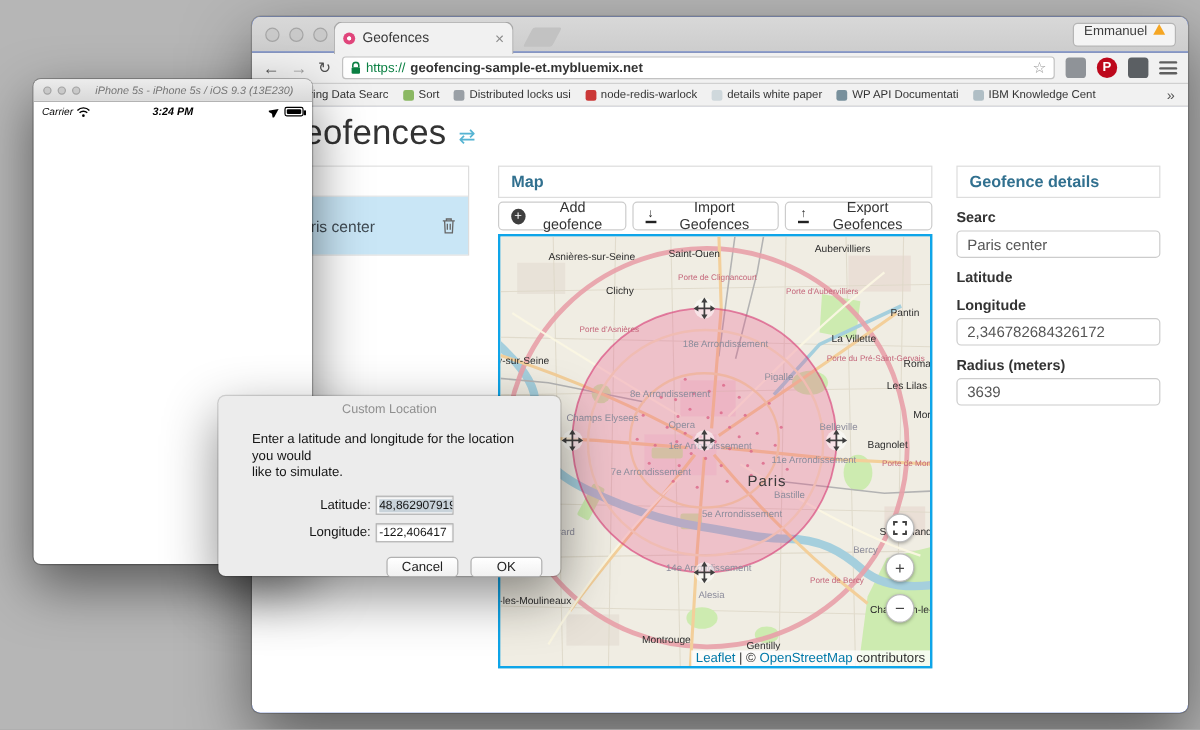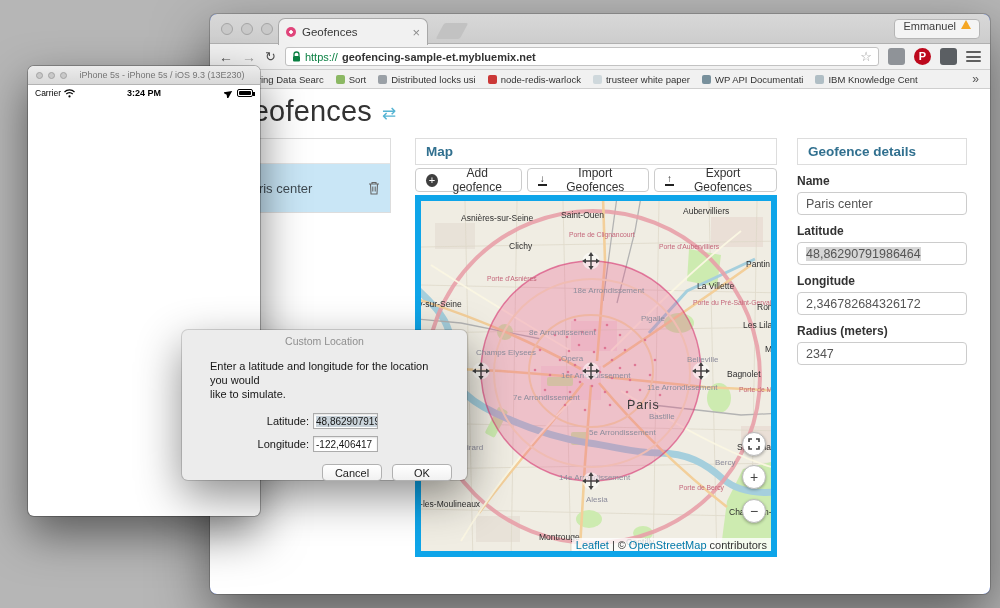--- a/index.html
+++ b/index.html
@@ -65,43 +65,43 @@
   .phead { height:27px; border:1px solid #ddd; background:#fff; display:flex; align-items:center; padding:0 10px; }
   .ph-label { font-size:13.5px; font-weight:bold; color:#31708f; }
   .btnrow { display:flex; gap:5px; margin-top:3px; }
   .mbtn { height:24px; display:flex; align-items:center; gap:6px; padding:0 10px; background:#fff;
           border:1px solid #ccc; border-radius:4px; font-size:12px; color:#333; font-family:inherit; }
   .plus-ico { width:13px; height:13px; border-radius:50%; background:#3f3f3f; color:#fff;
               font-size:11px; line-height:13px; text-align:center; }
   .tray { display:inline-flex; flex-direction:column; align-items:center; font-size:10px;
           line-height:9px; color:#222; }
   .tray::after { content:""; width:9px; height:2px; background:#222; margin-top:1px; }
-  .map { position:relative; width:362px; height:362px; margin-top:3px; border:6px solid #0ea5e9;
+  .map { position:relative; width:362px; height:362px; margin-top:3px; border:2px solid #0ea5e9;
          overflow:hidden; background:#f0ede3; }
   .map-btn { position:absolute; width:24px; height:24px; border-radius:50%; background:#fff;
              border:1px solid #bbb; box-shadow:0 1px 3px rgba(0,0,0,.3); display:flex;
              align-items:center; justify-content:center; font-size:14px; color:#444; }
   .attrib { position:absolute; right:0; bottom:0; height:13px; background:rgba(255,255,255,.78);
             display:flex; align-items:center; gap:3px; padding:0 4px; font-size:11px; color:#333; }
   .attrib .lnk { color:#0078a8; }
   .flabel { font-size:12px; font-weight:bold; color:#333; margin-top:9px; }
   .field { height:23px; border:1px solid #ccc; border-radius:4px; background:#fff; display:flex;
            align-items:center; padding:0 8px; font-size:12.5px; color:#555; margin-top:4px;
            overflow:hidden; white-space:nowrap; }
   .hl { background:#d6d6d6; }
 
   
   .t-town { font-size:8.5px; fill:#2e2e2e; }
   .t-dist { font-size:8px; fill:#8d8d9c; }
   .t-pink { font-size:6.8px; fill:#c4667a; }
   .t-city { font-size:12.5px; fill:#3a3a3a; letter-spacing:.8px; }
 
   
-  .simwin { position:absolute; left:28px; top:66px; width:232px; height:450px; background:#fff;
-            border-radius:6px; box-shadow:0 18px 45px rgba(0,0,0,.5), 0 0 0 1px rgba(0,0,0,.25); }
+  .simwin { position:absolute; left:28px; top:66px; width:232px; height:404px; background:#fff;
+            border-radius:6px; box-shadow:0 18px 45px rgba(0,0,0,.5), 0 0 0 1px rgba(0,0,0,.25);font-style:italic; }
   .simbar { height:19px; background:linear-gradient(#ececec,#d9d9d9); border-bottom:1px solid #b3b3b3;
             border-radius:6px 6px 0 0; position:relative; text-align:center; font-size:9px;
             color:#757575; line-height:18px; padding:0 6px 0 42px; overflow:hidden; white-space:nowrap; }
   .simdots { position:absolute; left:8px; top:6px; display:flex; gap:5px; }
   .simdot { width:7px; height:7px; border-radius:50%; background:#c9c9c9; border:1px solid #a3a3a3; }
   .simstatus { height:16px; display:flex; align-items:center; padding:0 7px; font-size:8.5px; color:#000; }
   .sb-left { display:flex; align-items:center; gap:3px; width:70px; }
   .sb-time { flex:1; text-align:center; font-weight:bold; font-size:9px; }
   .sb-right { display:flex; align-items:center; gap:4px; width:70px; justify-content:flex-end; }
   .batt { position:relative; width:16px; height:8px; border:1px solid #000; border-radius:2px; }
@@ -185,21 +185,21 @@
       <span class="bm">
           <i class="bm-ico" style="background-color: rgb(154, 160, 166);"></i>
           <span>Distributed locks usi</span>
         </span>
       <span class="bm">
           <i class="bm-ico" style="background-color: rgb(203, 56, 55);"></i>
           <span>node-redis-warlock</span>
         </span>
       <span class="bm">
           <i class="bm-ico" style="background-color: rgb(207, 216, 220);"></i>
-          <span>trusteer white paper</span>
+          <span>details white paper</span>
         </span>
       <span class="bm">
           <i class="bm-ico" style="background-color: rgb(120, 144, 156);"></i>
           <span>WP API Documentati</span>
         </span>
       <span class="bm">
           <i class="bm-ico" style="background-color: rgb(176, 190, 197);"></i>
           <span>IBM Knowledge Cent</span>
         </span>
       <span class="bm-more">»</span>
@@ -454,35 +454,32 @@
             <span class="lnk">OpenStreetMap</span>
             <span>contributors</span>
           </div>
         </div>
       </div>
 
       <div class="abs" style="left:587px; top:49px; width:170px;">
         <div class="phead">
           <span class="ph-label">Geofence details</span>
         </div>
-        <div class="flabel">Name</div>
+        <div class="flabel">Searc</div>
         <div class="field">
           <span>Paris center</span>
         </div>
         <div class="flabel">Latitude</div>
-        <div class="field">
-          <span class="hl">48,86290791986464</span>
-        </div>
         <div class="flabel">Longitude</div>
         <div class="field">
           <span>2,346782684326172</span>
         </div>
         <div class="flabel">Radius (meters)</div>
         <div class="field">
-          <span>2347</span>
+          <span>3639</span>
         </div>
       </div>
 
     </div>
   </div>
 
   <div class="simwin">
     <div class="simbar">
       <div class="simdots">
         <span class="simdot"></span>

